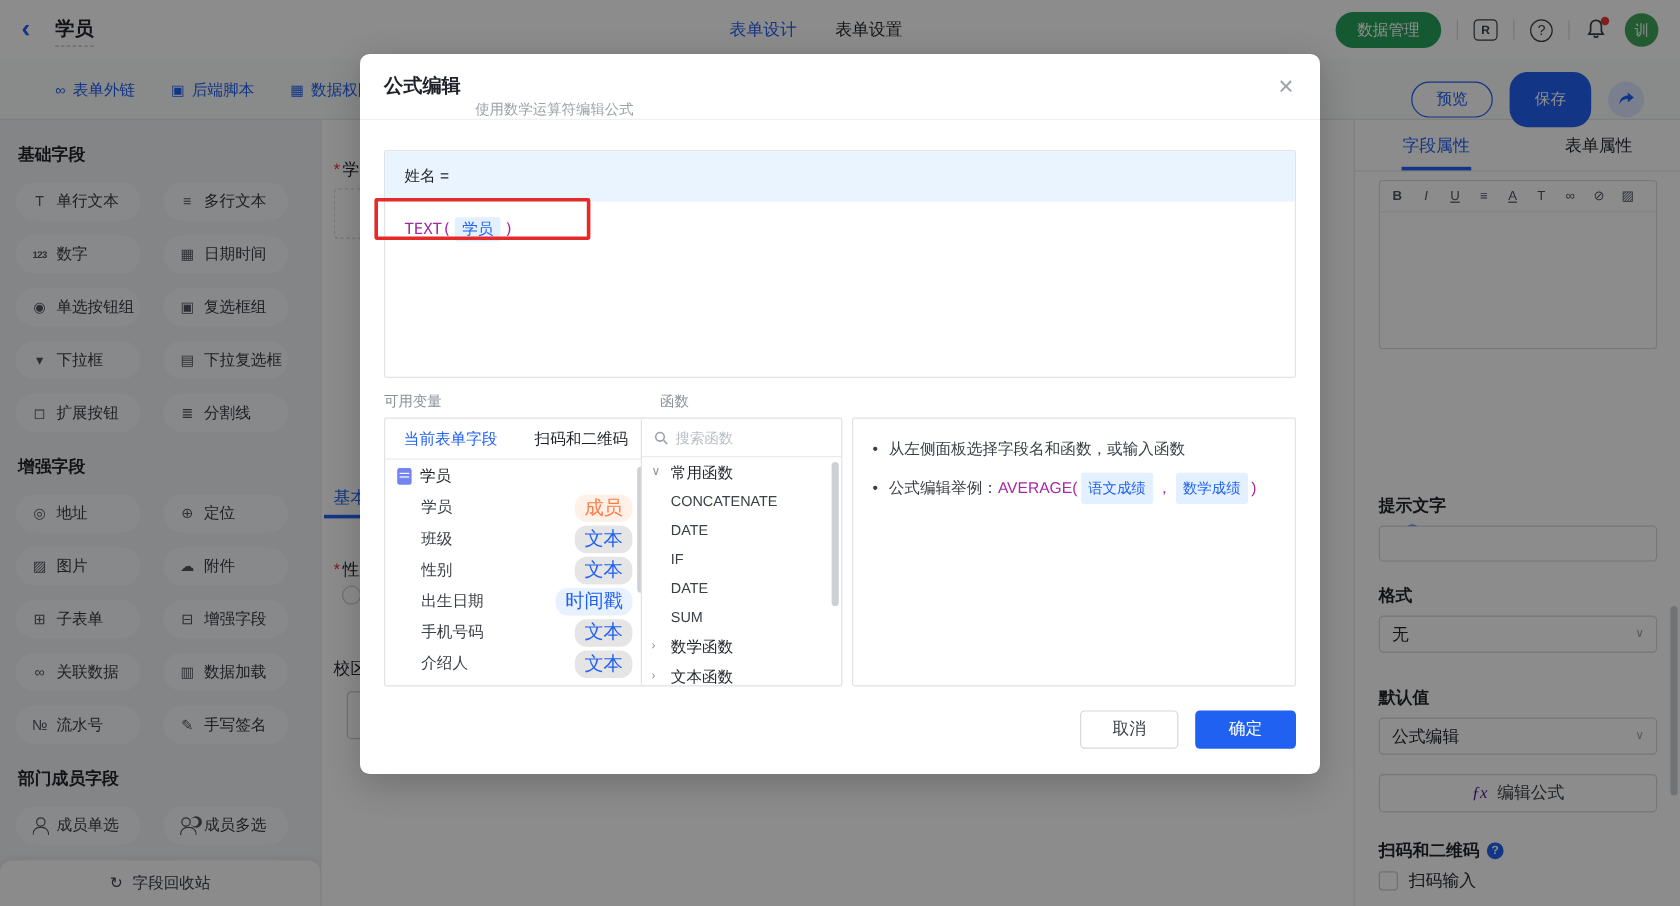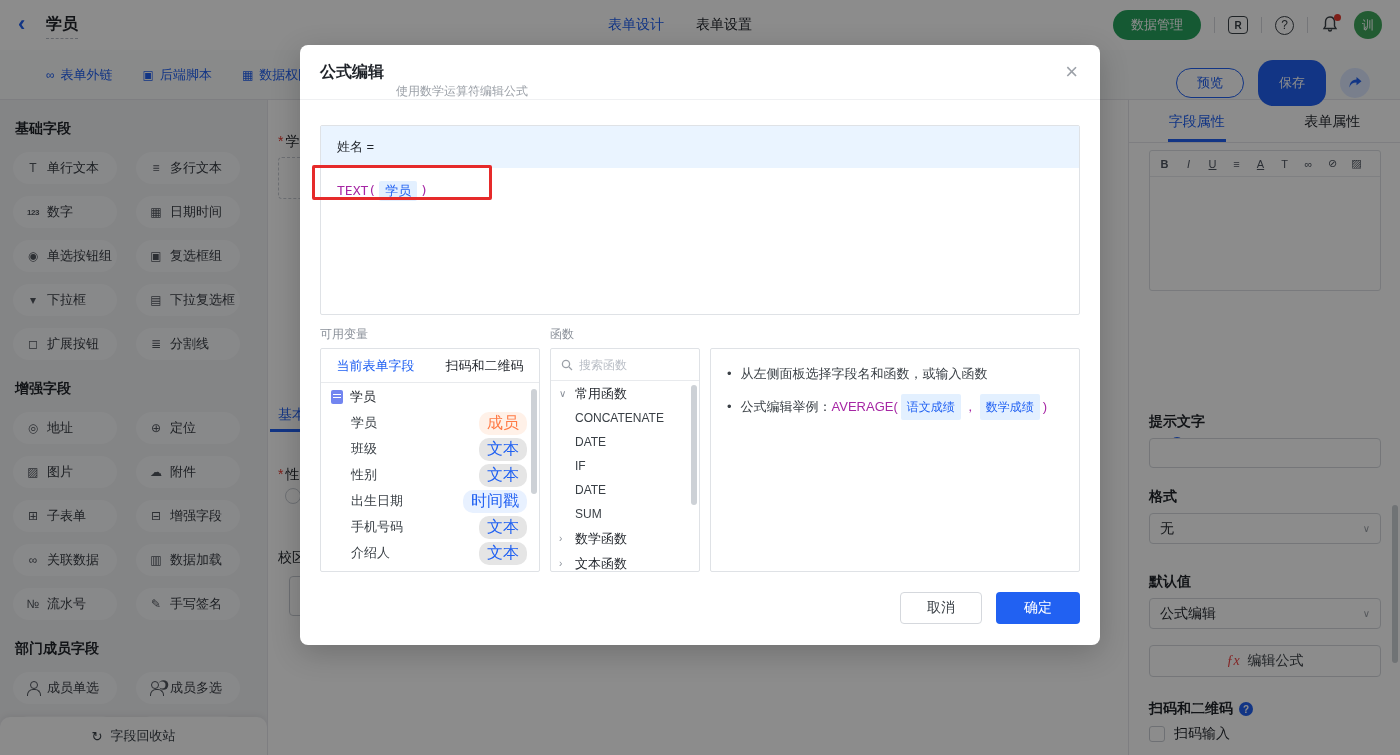--- a/index.html
+++ b/index.html
@@ -63,21 +63,21 @@
   .rp-tab.active::after { content:""; position:absolute; left:50%; margin-left:-29px; bottom:0; width:58px; height:3px; background:#2161F2; }
   .rt-box { position:absolute; left:20px; top:50px; width:232px; height:141px; border:1px solid #DCDFE3; border-radius:3px; }
   .rt-toolbar { height:26px; border-bottom:1px solid #E8EAED; display:flex; align-items:center; padding:0 8px; gap:11px; }
   .rt-ic { font-size:11px; color:#4E5560; cursor:pointer; width:13px; text-align:center; }
   .rp-label { position:absolute; left:20px; font-size:14px; font-weight:bold; color:#1F2329; display:flex; align-items:center; gap:6px; white-space:nowrap; }
   .help-ic { width:14px; height:14px; border-radius:50%; background:#2161F2; color:#fff; font-size:10px; display:flex; align-items:center; justify-content:center; cursor:pointer; }
   .rp-input { position:absolute; left:20px; width:232px; height:30px; border:1px solid #D5D8DD; border-radius:4px; background:#fff; font-size:13px; padding:0 8px; font-family:inherit; }
   .rp-select { position:absolute; left:20px; width:232px; height:31px; border:1px solid #D5D8DD; border-radius:4px; background:#fff; font-size:14px; color:#1F2329; display:flex; align-items:center; justify-content:space-between; padding:0 10px; cursor:pointer; }
   .rp-select .chev { font-size:10px; color:#9CA1A8; }
   .rp-btn { position:absolute; left:20px; width:232px; height:32px; border:1px solid #D5D8DD; border-radius:4px; background:#fff; font-size:14px; color:#3A4046; cursor:pointer; font-family:inherit; }
-  .rp-btn .fx { font-style:italic; font-family:"Liberation Serif", serif; margin-right:8px; color:#ef4444; }
+  .rp-btn .fx { font-style:italic; font-family:"Liberation Serif", serif; margin-right:8px; color:#4c1d95; }
   .cb-row { position:absolute; left:20px; display:flex; align-items:center; gap:9px; font-size:14px; color:#1F2329; cursor:pointer; white-space:nowrap; }
   .cb { width:16px; height:16px; border:1px solid #C9CDD4; border-radius:3px; background:#fff; flex:none; }
   .rp-scroll { position:absolute; right:2px; top:405px; width:6px; height:158px; background:#CDD1D6; border-radius:3px; }
 
   
   .overlay { position:absolute; inset:0; background:rgba(0,0,0,0.45); z-index:10; }
   .modal { position:absolute; left:300px; top:45px; width:800px; height:600px; background:#fff; border-radius:8px; z-index:20; box-shadow:0 8px 30px rgba(0,0,0,0.2); }
   .m-header { position:absolute; top:0; left:0; right:0; height:55px; border-bottom:1px solid #EFF0F2; display:flex; align-items:center; padding:0 20px; gap:12px; }
   .m-title { font-size:16px; font-weight:bold; color:#1F2329; }
   .m-sub { font-size:12px; color:#9CA1A8;margin-top:38px; }
@@ -86,21 +86,21 @@
   .f-editor { position:absolute; left:20px; top:80px; width:760px; height:190px; border:1px solid #DFE2E6; border-radius:2px; }
   .f-target { height:42px; background:#EAF4FF; display:flex; align-items:center; padding:0 16px; font-size:13px; color:#1F2329; }
   .f-body { padding:13px 16px; font-family:"DejaVu Sans Mono", "Liberation Mono", monospace; font-size:13px; }
   .code-fn { color:#A626A4; }
   .chip { display:inline-block; background:#E3F0FF; color:#2161F2; border-radius:2px; padding:1px 6px; margin:0 3px; font-family:"Liberation Sans", sans-serif; font-size:13px; cursor:pointer; }
   .annot { position:absolute; left:12px; top:120px; width:180px; height:35px; border:3px solid #E62A2A; border-radius:2px; z-index:5; pointer-events:none; }
 
   .p-label { position:absolute; top:281px; font-size:12px; color:#8A9099; }
   .panel-box { position:absolute; top:303px; height:224px; border:1px solid #DFE2E6; border-radius:2px; background:#fff; overflow:hidden; }
   .vars-box { left:20px; width:220px; }
-  .funcs-box { left:250px; width:150px; }
+  .funcs-box { left:234px; width:168px; }
   .hint-box { left:410px; width:370px; padding:13px 16px; }
 
   .v-tabs { height:34px; border-bottom:1px solid #E8EAED; display:flex; align-items:center; font-size:13px; }
   .v-tab { flex:1; text-align:center; cursor:pointer; color:#1F2329; }
   .v-tab.active { color:#2161F2; }
   .v-root { display:flex; align-items:center; gap:7px; height:27px; padding-left:10px; font-size:13px; color:#1F2329; }
   .doc-ic { width:12px; height:14px; background:#7285F0; border-radius:2px; position:relative; flex:none; }
   .doc-ic::after { content:""; position:absolute; left:2px; top:4px; width:8px; height:1.5px; background:#fff; box-shadow:0 3px 0 #fff; }
   .v-row { display:flex; align-items:center; justify-content:space-between; height:26px; padding:0 12px 0 30px; font-size:13px; color:#3A4046; cursor:pointer; }
   .badge { font-size:16px; border-radius:10px; padding:1px 8px; }

